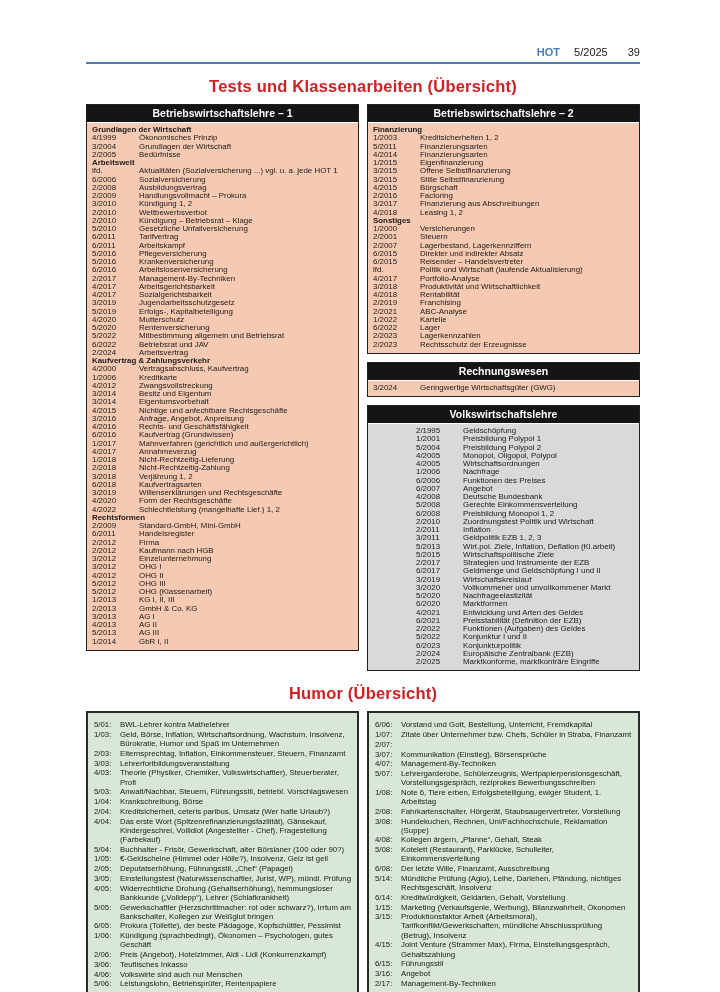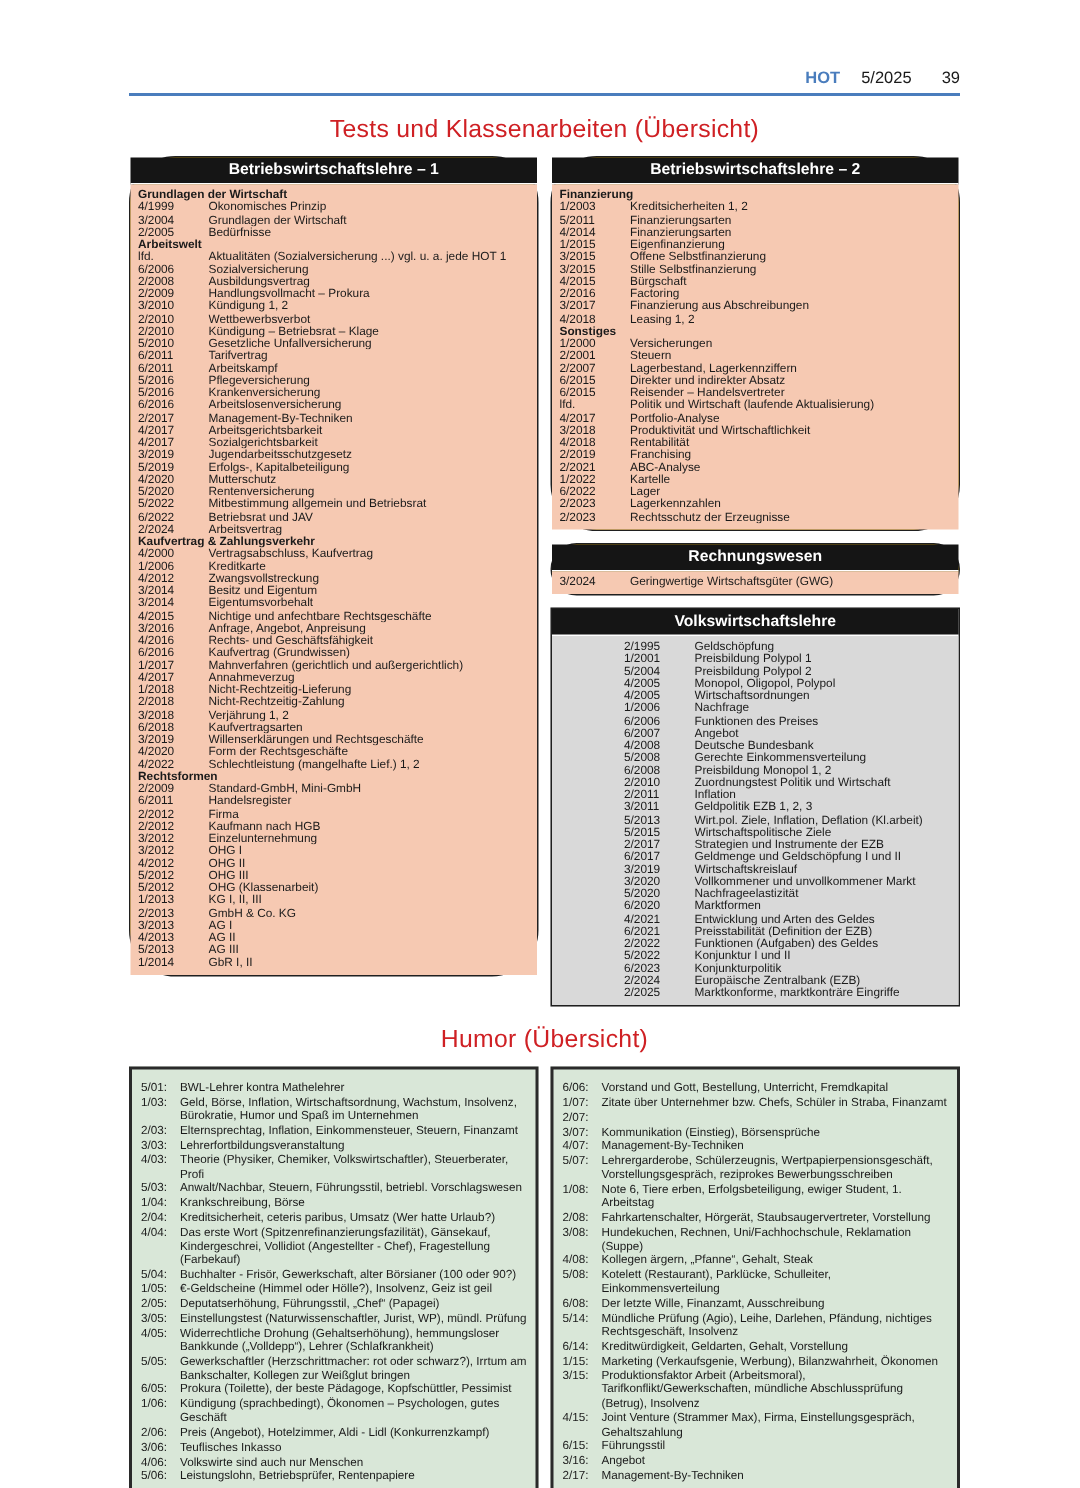--- a/index.html
+++ b/index.html
@@ -18,38 +18,38 @@
     font-size:11px;
     border-bottom:2.5px solid #4a7dbd;
     padding-bottom:4px;
   }
   .brand{color:#4a7dbd;font-weight:bold;}
   .issue{color:#1a1a1a;}
   .pagenum{font-weight:normal;margin-left:6px;}
 
   
   .sec-title{
-    text-align:center;color:#cf2024;font-weight:normal;
+    text-align:center;color:#cf2024;font-weight:bold;
     font-size:16.5px;margin:13px 0 8px 0;letter-spacing:0.2px;
   }
 
   
   .cols{display:flex;gap:8px;align-items:flex-start;}
   .col{width:273px;display:flex;flex-direction:column;gap:8px;}
 
   
   .box{border:1.6px solid #1f1f1f;box-sizing:border-box;width:100%;}
   .box-title{
     background:#151515;color:#ffffff;font-weight:bold;
     font-size:10.5px;text-align:center;padding:2px 0 3px 0;
     border-bottom:1px solid #ffffff;
   }
   .box-body{padding:3px 4px 4px 5px;}
   .bg-salmon .box-body{background:#f6c9b2;}
-  .bg-salmon{background:#eab308;border-radius:31px;}
+  .bg-salmon{background:#86efac;}
   .bg-gray .box-body{background:#d9d9d9;padding-left:48px;}
   .bg-gray{background:#d9d9d9;}
 
   .grp{font-weight:bold;font-size:7.9px;line-height:8.25px;white-space:nowrap;overflow:hidden;}
   .trow{font-size:7.9px;line-height:8.25px;display:flex;white-space:nowrap;overflow:hidden;}
   .code{width:47px;flex:0 0 47px;}
   .topic{flex:1;overflow:hidden;}
 
   
   .humor-box{border:2px solid #2a2a2a;box-sizing:border-box;background:#d9e7d8;width:273px;}

